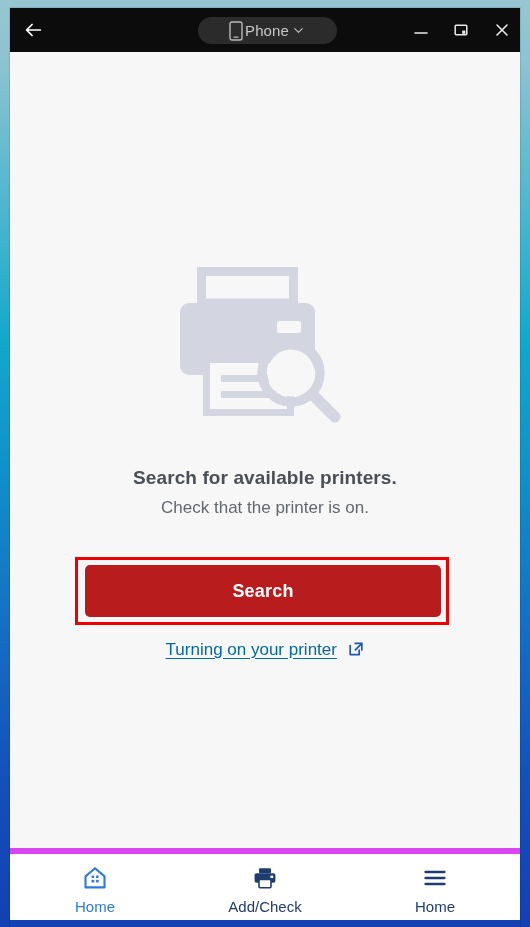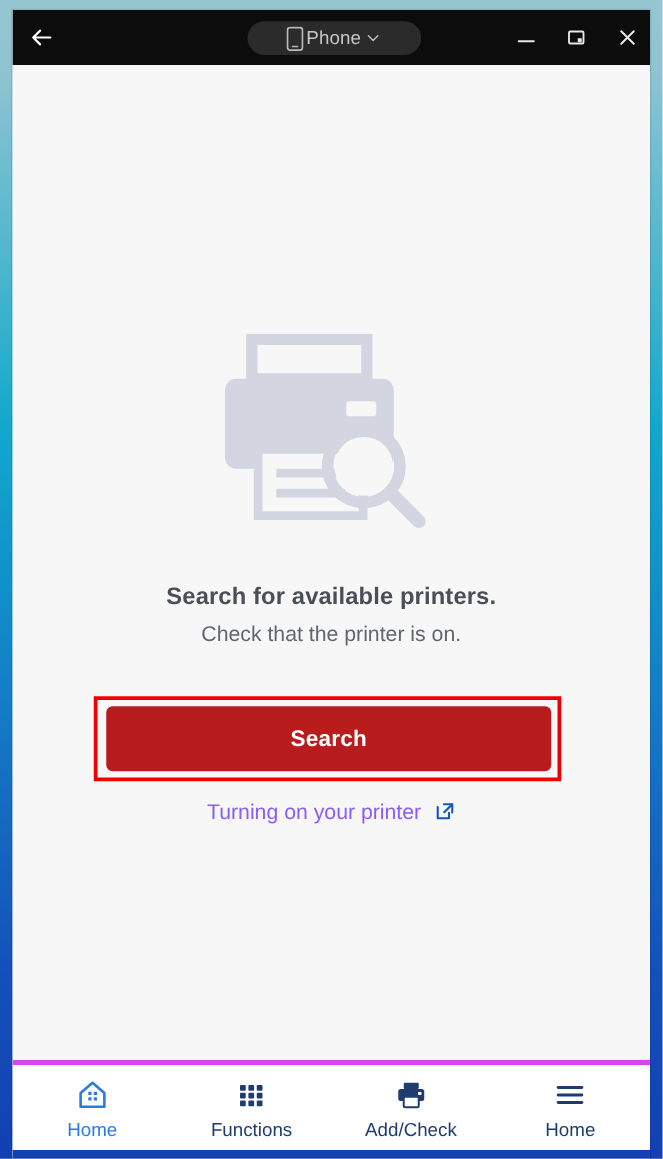--- a/index.html
+++ b/index.html
@@ -156,38 +156,39 @@
   #help-link {
     position: absolute;
     left: 0;
     top: 588px;
     width: 510px;
     text-align: center;
     cursor: pointer;
   }
   #help-link .link-text {
     font-size: 17px;
-    color: #8b5cf6;
+    color: #0369a1;
+    text-decoration: underline;
     text-underline-offset: 3px;
   }
   #help-link .ext-icon {
     display: inline-block;
     vertical-align: -2px;
     margin-left: 7px;
   }
 
   
   #bottom-nav {
     position: absolute;
     left: 0;
     top: 840px;
     width: 510px;
     height: 72px;
     background: #ffffff;
-    border-top: 4px solid #d946ef;
+    border-top: 6px solid #d946ef;
     display: flex;
   }
   .nav-item {
     flex: 1;
     display: flex;
     flex-direction: column;
     align-items: center;
     justify-content: center;
     gap: 7px;
     cursor: pointer;
@@ -306,38 +307,20 @@
           <path d="M3.5 11.4 L13 3.2 L22.5 11.4 V22.4 H3.5 Z" fill="none" stroke="#2a7ae2" stroke-width="2.1" stroke-linejoin="round"></path>
           <rect x="9.6" y="10.4" width="2.6" height="2.6" rx="0.5" fill="#2a7ae2"></rect>
           <rect x="14.0" y="10.4" width="2.6" height="2.6" rx="0.5" fill="#2a7ae2"></rect>
           <rect x="9.6" y="14.8" width="2.6" height="2.6" rx="0.5" fill="#2a7ae2"></rect>
           <rect x="14.0" y="14.8" width="2.6" height="2.6" rx="0.5" fill="#2a7ae2"></rect>
         </svg>
       </span>
       <span class="nav-label">Home</span>
     </div>
 
-    <div class="nav-item">
-      <span class="nav-icon">
-        <svg width="26" height="26" viewBox="0 0 26 26">
-          <g fill="#1f3c70">
-            <rect x="4" y="5" width="4.6" height="4.6" rx="0.8"></rect>
-            <rect x="10.7" y="5" width="4.6" height="4.6" rx="0.8"></rect>
-            <rect x="17.4" y="5" width="4.6" height="4.6" rx="0.8"></rect>
-            <rect x="4" y="11.2" width="4.6" height="4.6" rx="0.8"></rect>
-            <rect x="10.7" y="11.2" width="4.6" height="4.6" rx="0.8"></rect>
-            <rect x="17.4" y="11.2" width="4.6" height="4.6" rx="0.8"></rect>
-            <rect x="4" y="17.4" width="4.6" height="4.6" rx="0.8"></rect>
-            <rect x="10.7" y="17.4" width="4.6" height="4.6" rx="0.8"></rect>
-            <rect x="17.4" y="17.4" width="4.6" height="4.6" rx="0.8"></rect>
-          </g>
-        </svg>
-      </span>
-      <span class="nav-label">Functions</span>
-    </div>
 
     <div class="nav-item">
       <span class="nav-icon">
         <svg width="26" height="26" viewBox="0 0 26 26">
           <rect x="7" y="3.2" width="12" height="5" rx="1" fill="#1f3c70"></rect>
           <rect x="2.6" y="8.2" width="20.8" height="9.6" rx="2" fill="#1f3c70"></rect>
           <rect x="18.4" y="10.6" width="2.8" height="2.4" rx="0.6" fill="#ffffff"></rect>
           <rect x="7" y="14.4" width="12" height="8.4" rx="1" fill="#ffffff" stroke="#1f3c70" stroke-width="1.6"></rect>
         </svg>
       </span>

